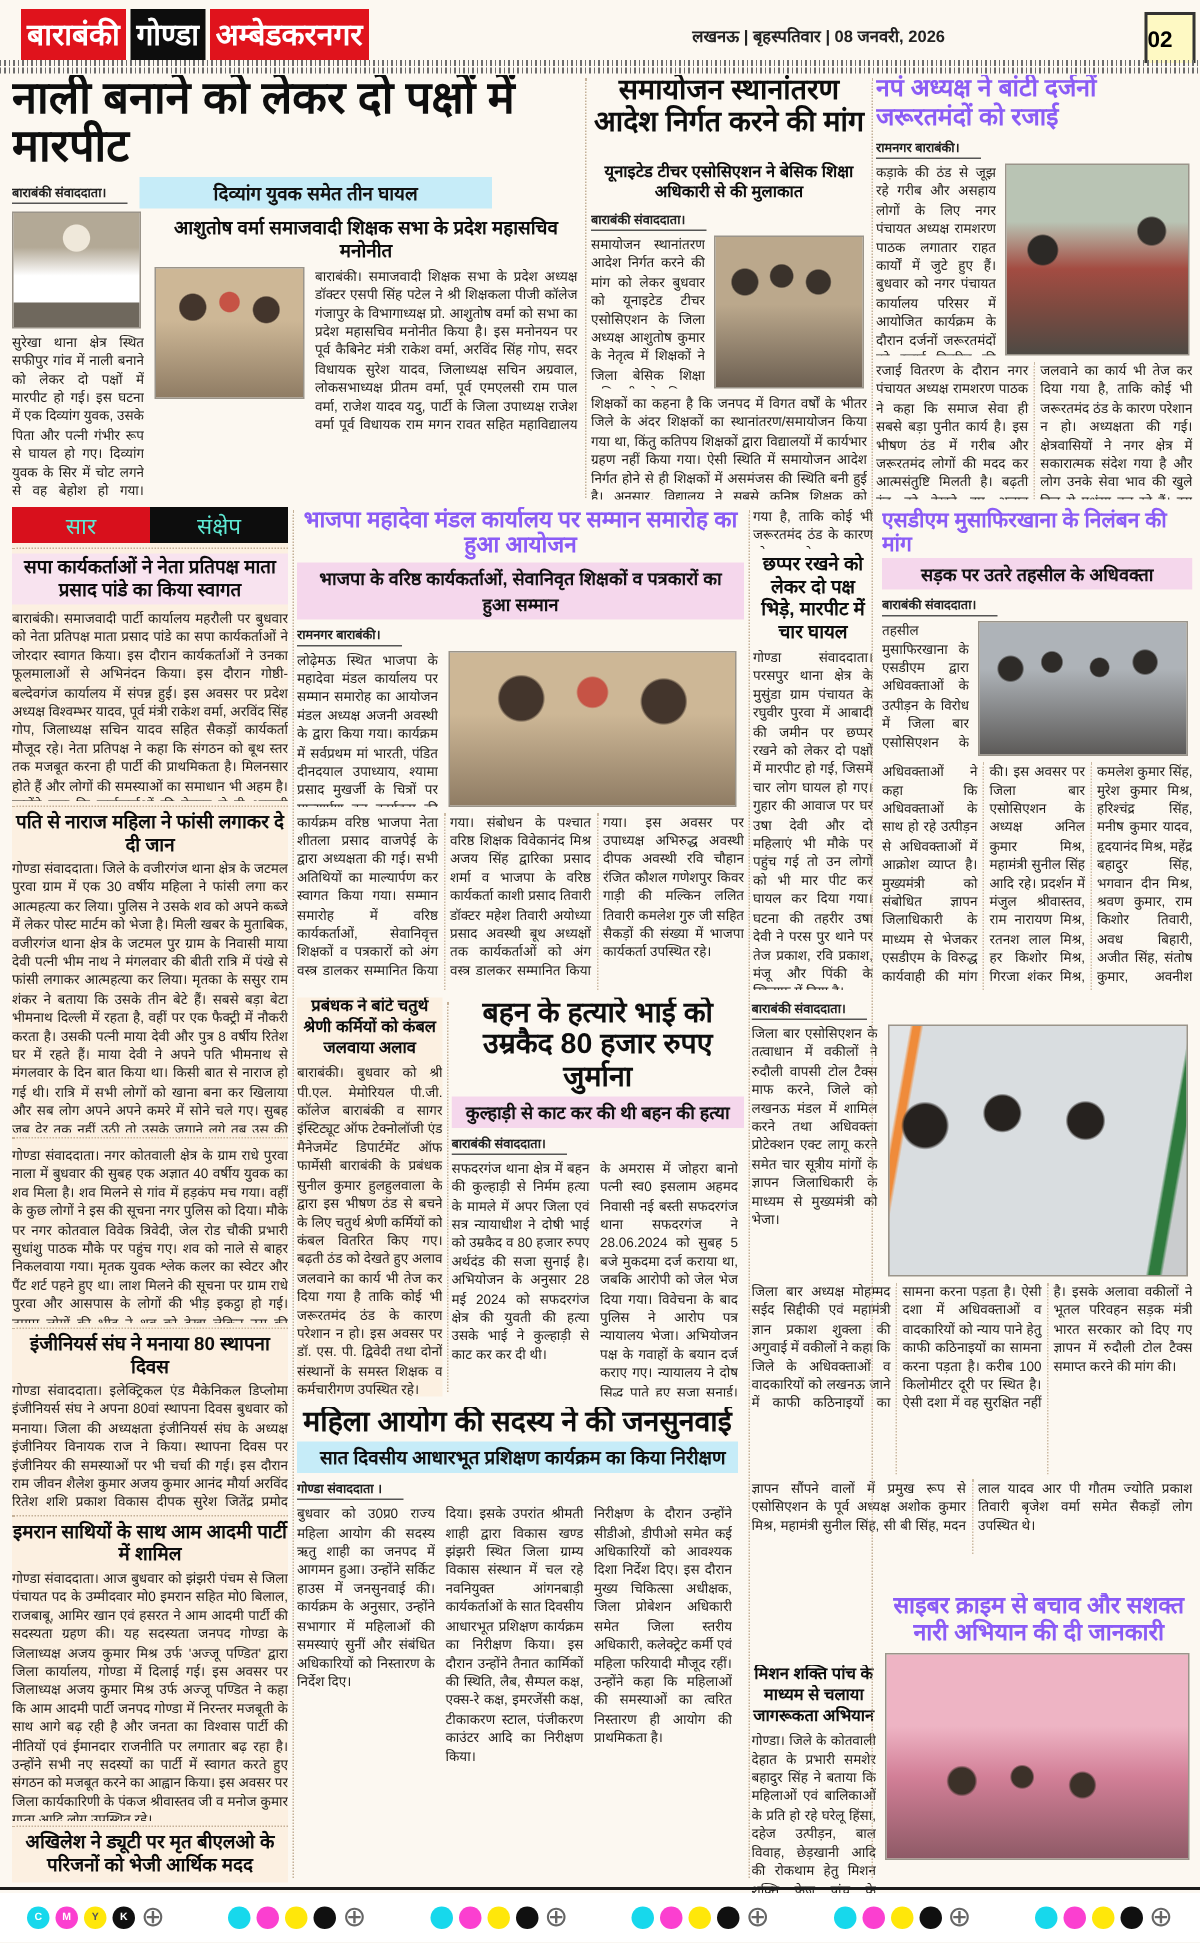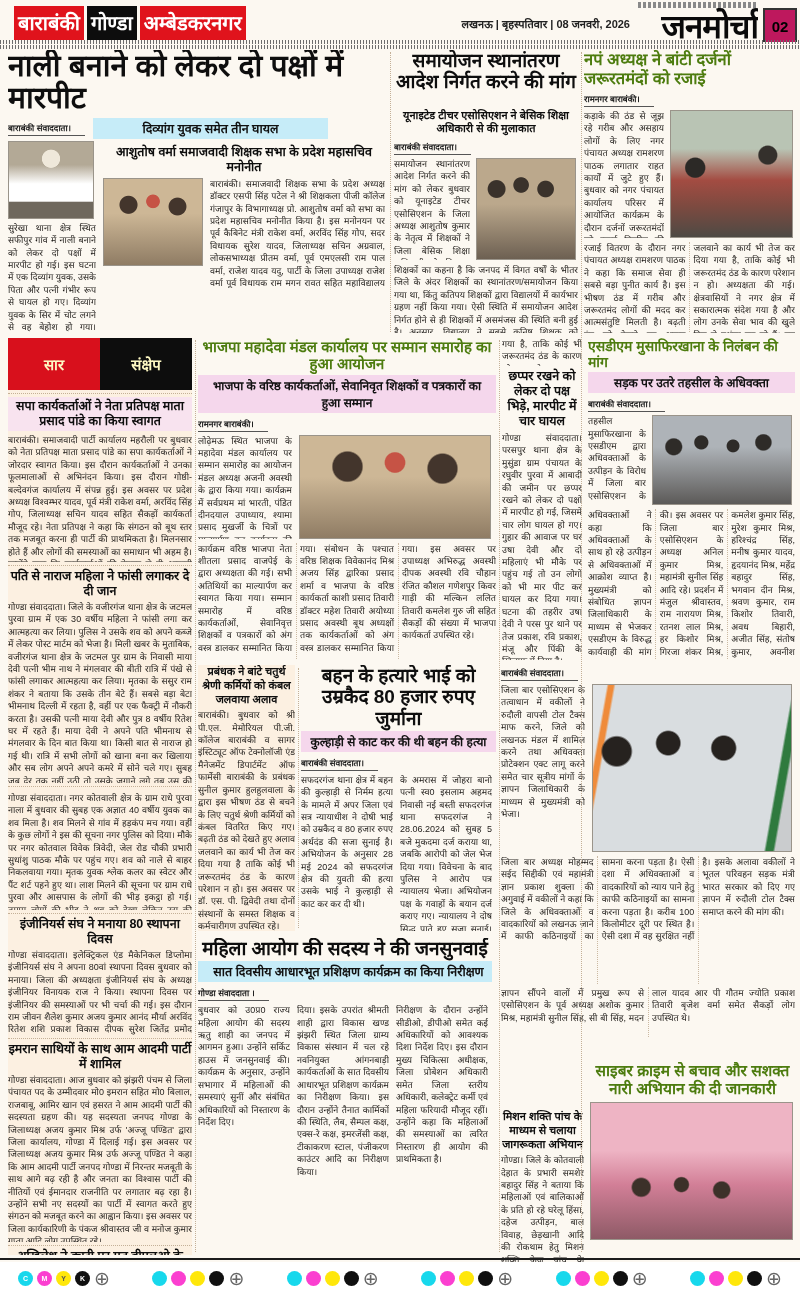--- a/index.html
+++ b/index.html
@@ -6,27 +6,27 @@
   body{font-family:"Liberation Sans","DejaVu Sans",sans-serif;background:#e8e4dc;}
   #page{position:relative;width:800px;height:1295px;background:#fcf8f1;overflow:hidden;margin:0 auto;}
   .abs{position:absolute;overflow:hidden;}
   
   .ed-box{display:inline-block;color:#fff;font-weight:bold;font-size:20px;padding:3px 4px 5px;margin-right:3px;}
   .ed-red{background:#e0131c;}
   .ed-black{background:#0d0d0d;}
   .dateline{font-size:11px;font-weight:bold;color:#222;}
   .logo{font-size:33px;font-weight:900;color:#0a0a0a;line-height:1;letter-spacing:-1px;}
   .tagline-strip{height:6px;background:repeating-linear-gradient(90deg,#8a8a8a 0 3px,transparent 3px 5px);margin-bottom:2px;width:120px;margin-left:auto;}
-  .pagebox{width:30px;height:34px;border:2px solid #333;background:#be185d;text-align:center;font-weight:bold;font-size:15px;line-height:34px;position:relative;}
+  .pagebox{width:30px;height:34px;border:2px solid #333;background:#fef9c3;font-weight:bold;font-size:15px;line-height:34px;position:relative;}
   .pagebox::before{content:"";position:absolute;top:-8px;right:2px;width:10px;height:8px;background:#111;}
   .dotrule{background:repeating-linear-gradient(90deg,#6d6d6d 0 1px,transparent 1px 3px);height:4px;}
   
   .h-xl{font-size:30px;font-weight:bold;line-height:1.08;color:#0e0e0e;}
   .h-lg{font-size:19px;font-weight:bold;line-height:1.12;color:#0e0e0e;}
-  .h-md{font-size:15px;font-weight:bold;line-height:1.15;color:#4d7c0f;}
+  .h-md{font-size:15px;font-weight:bold;line-height:1.15;color:#8b5cf6;}
   .h-sm{font-size:12.5px;font-weight:bold;line-height:1.2;color:#0e0e0e;}
   .h-xs{font-size:11px;font-weight:bold;line-height:1.25;color:#0e0e0e;}
   .ctr{text-align:center;}
   .sub-cyan{background:#c6ecf8;font-weight:bold;text-align:center;font-size:12.5px;padding:2px 4px;color:#111;}
   .sub-pink{background:#f5d7ec;font-weight:bold;text-align:center;font-size:12px;padding:2px 4px;color:#111;}
   .byline{font-size:8.5px;font-weight:bold;color:#222;border-bottom:1px solid #555;display:inline-block;padding:1px 14px 2px 0;margin:3px 0 3px;}
   .body{font-size:9px;line-height:1.38;text-align:justify;color:#201d1a;}
   .cols2{columns:2;column-gap:8px;column-rule:1px dotted #cbb9a2;}
   .cols3{columns:3;column-gap:8px;column-rule:1px dotted #cbb9a2;}
   .warm{background:#fcf0e1;}
@@ -36,21 +36,21 @@
   .ph-injured2{background:radial-gradient(circle at 52% 18%,#e9e2d2 0 11%,transparent 12%),linear-gradient(180deg,#a89d8b 0 35%,#f4f1ea 50% 80%,#5f584e 81%);}
   .ph-garland{background:radial-gradient(circle at 25% 30%,#43352c 0 9%,transparent 10%),radial-gradient(circle at 50% 26%,#c65345 0 8%,transparent 9%),radial-gradient(circle at 75% 32%,#43352c 0 9%,transparent 10%),linear-gradient(180deg,#cdb796 0 40%,#8f7c64 100%);}
   .ph-meeting{background:radial-gradient(circle at 20% 30%,#3a322b 0 8%,transparent 9%),radial-gradient(circle at 45% 26%,#3a322b 0 8%,transparent 9%),radial-gradient(circle at 70% 30%,#3a322b 0 8%,transparent 9%),linear-gradient(180deg,#bba88c 0 45%,#6d6052 100%);}
   .ph-razai{background:radial-gradient(circle at 80% 35%,#34302c 0 7%,transparent 8%),radial-gradient(circle at 20% 45%,#2c2926 0 8%,transparent 9%),linear-gradient(180deg,#b9c4b4 0 30%,#a34c42 55%,#7e4a40 75%,#4e4a44 100%);}
   .ph-crowd{background:radial-gradient(circle at 15% 35%,#2e2b28 0 6%,transparent 7%),radial-gradient(circle at 35% 30%,#2e2b28 0 6%,transparent 7%),radial-gradient(circle at 58% 34%,#2e2b28 0 6%,transparent 7%),radial-gradient(circle at 80% 30%,#2e2b28 0 6%,transparent 7%),linear-gradient(180deg,#aeb3b8 0 35%,#5c5a58 100%);}
   .ph-flags{background:radial-gradient(circle at 12% 40%,#26221f 0 7%,transparent 8%),radial-gradient(circle at 38% 35%,#26221f 0 7%,transparent 8%),radial-gradient(circle at 66% 38%,#26221f 0 7%,transparent 8%),linear-gradient(100deg,#e1e4e6 0 6%,#ef8b3a 7% 9%,#d9dde0 10% 88%,#2f7a3e 89% 92%,#caccce 93%),linear-gradient(180deg,#d8d3cb 0 30%,#41403f 100%);}
   .ph-tent{background:radial-gradient(circle at 25% 62%,#3c3129 0 5%,transparent 6%),radial-gradient(circle at 45% 60%,#3c3129 0 5%,transparent 6%),radial-gradient(circle at 65% 64%,#3c3129 0 5%,transparent 6%),linear-gradient(180deg,#eeb4c4 0 35%,#d27f97 60%,#8e5a66 100%);}
   .divider-v{border-left:1px dotted #c4b097;width:0;}
   .rail-story{border-top:1px dotted #c4b097;padding-top:3px;margin-top:3px;}
   .saar-wrap{display:flex;}
-  .saar-box{flex:1;color:#fef9c3;font-weight:bold;font-size:15px;text-align:center;padding:16px 0;}
+  .saar-box{flex:1;color:#5eead4;font-weight:normal;font-size:15px;text-align:center;padding:2px 0;}
   
   .footer-rule{background:#1c1c1c;}
   .reg-row{display:flex;justify-content:space-between;align-items:center;padding:0 18px;height:100%;}
   .reg-group{display:flex;align-items:center;gap:4px;}
   .reg-dot{width:15px;height:15px;border-radius:50%;display:inline-block;text-align:center;font-size:7px;font-weight:bold;color:#fff;line-height:15px;}
   .d-c{background:#17d8ec;}
   .d-m{background:#fb3fd0;}
   .d-y{background:#ffe70a;color:#555;}
   .d-k{background:#101010;}
   .reg-cross{font-size:19px;color:#666;line-height:1;}
@@ -58,24 +58,20 @@
 </head>
 <body>
 
 <div id="page">
 
   <div class="abs" style="left:0;top:0;width:800px;height:42px;">
     <div class="abs" style="left:14px;top:6px;width:430px;height:34px;">
       <span class="ed-box ed-red">बाराबंकी</span><span class="ed-box ed-black">गोण्डा</span><span class="ed-box ed-red">अम्बेडकरनगर</span>
     </div>
     <div class="abs dateline" style="left:440px;top:16px;width:190px;text-align:right;">लखनऊ | बृहस्पतिवार | 08 जनवरी, 2026</div>
-    <div class="abs" style="left:636px;top:2px;width:122px;height:40px;text-align:right;">
-      <div class="tagline-strip"></div>
-      <div class="logo">जनमोर्चा</div>
-    </div>
     <div class="abs pagebox" style="left:763px;top:8px;"><span>02</span></div>
   </div>
   <div class="abs dotrule" style="left:0;top:40px;width:800px;"></div>
   <div class="abs dotrule" style="left:0;top:45px;width:800px;"></div>
 
   <div class="abs" style="left:8px;top:50px;width:380px;height:283px;">
     <div class="h-xl">नाली बनाने को लेकर दो पक्षों में मारपीट</div>
     <div style="display:flex;align-items:flex-start;gap:8px;margin-top:3px;">
       <span class="byline">बाराबंकी संवाददाता।</span>
       <div class="sub-cyan" style="flex:1;margin-right:60px;">दिव्यांग युवक समेत तीन घायल</div>

